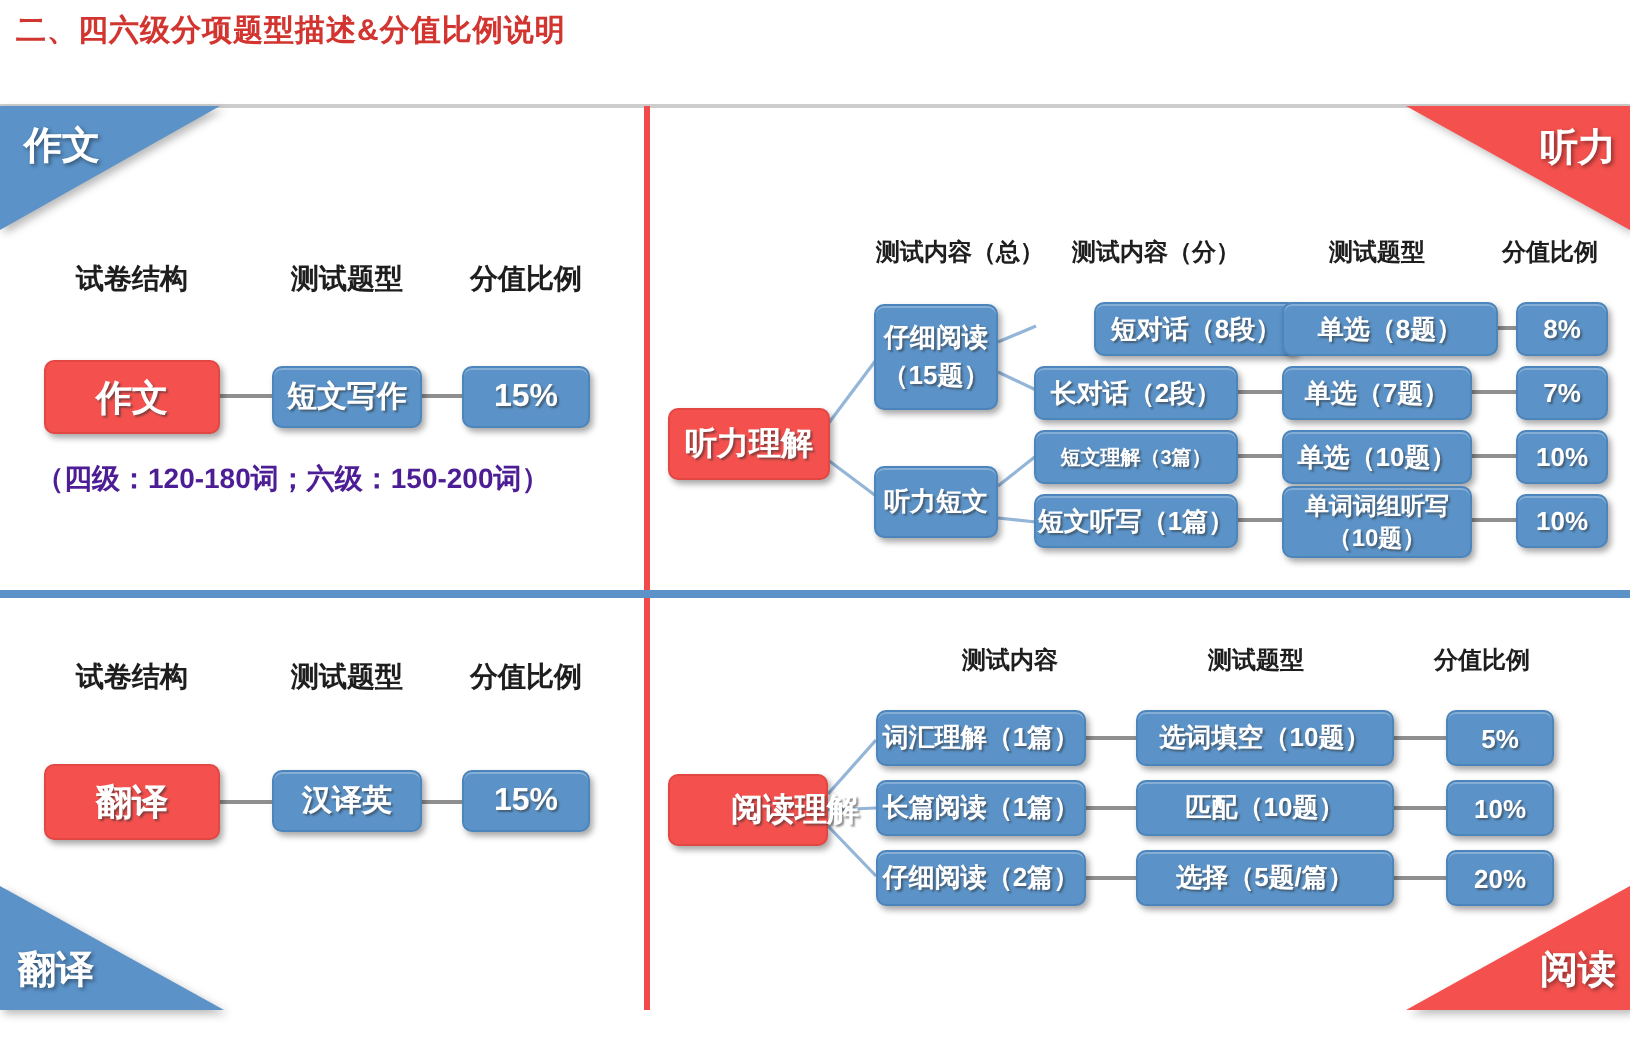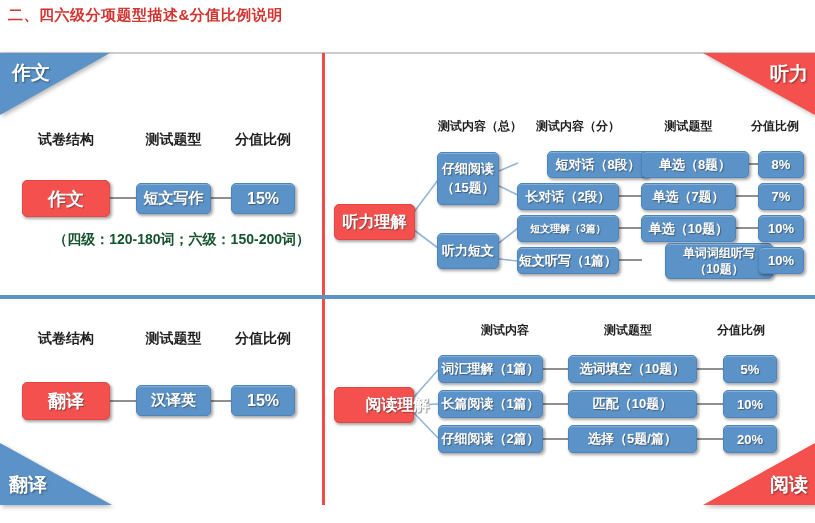--- a/index.html
+++ b/index.html
@@ -38,22 +38,22 @@
     position:absolute;display:flex;align-items:center;justify-content:center;
     box-sizing:border-box;color:#fff;font-weight:bold;border-radius:5px;
     box-shadow:1.5px 2px 3px rgba(0,0,0,0.35);
     text-shadow:1px 1px 1px rgba(50,50,50,0.55);white-space:nowrap;
   }
   .box.red{background:#f4514e;border:1px solid #e24744;}
   .box.blue{background:#5b93c8;border:1px solid #4c85bb;box-shadow:inset 0 1px 0 rgba(255,255,255,0.25),1.5px 2px 3px rgba(0,0,0,0.35);}
   .box.col{flex-direction:column;line-height:1.45;}
 
   .note{
-    position:absolute;left:18px;top:231px;width:292px;text-align:right;
-    font-size:14px;font-weight:bold;color:#14532d;white-space:nowrap;
+    position:absolute;left:18px;top:231px;width:292px;text-align:left;
+    font-size:14px;font-weight:bold;color:#4c1d95;white-space:nowrap;
   }
 
   svg.connectors{position:absolute;left:0;top:0;pointer-events:none;}
   svg.connectors line.g{stroke:#8f8f8f;stroke-width:2;}
   svg.connectors line.b{stroke:#93b5d8;stroke-width:1.6;}
 </style>
 </head>
 <body>
 
 <div class="stage">
@@ -141,21 +141,21 @@
   <div class="box blue" style="left:437px;top:233px;width:62px;height:36px;font-size:13px;">听力短文</div>
 
   <div class="box blue" style="left:517px;top:151px;width:102px;height:27px;font-size:13px;margin-left:30px;">短对话（8段）</div>
   <div class="box blue" style="left:517px;top:183px;width:102px;height:27px;font-size:13px;">长对话（2段）</div>
   <div class="box blue" style="left:517px;top:215px;width:102px;height:27px;font-size:10px;">短文理解（3篇）</div>
   <div class="box blue" style="left:517px;top:247px;width:102px;height:27px;font-size:13px;">短文听写（1篇）</div>
 
   <div class="box blue" style="left:641px;top:151px;width:108px;height:27px;font-size:13px;">单选（8题）</div>
   <div class="box blue" style="left:641px;top:183px;width:95px;height:27px;font-size:13px;">单选（7题）</div>
   <div class="box blue" style="left:641px;top:215px;width:95px;height:27px;font-size:13px;">单选（10题）</div>
-  <div class="box blue col" style="left:641px;top:243px;width:108px;height:36px;font-size:12px;line-height:1.35;margin-left:24px;">
+  <div class="box blue col" style="left:641px;top:243px;width:95px;height:36px;font-size:12px;line-height:1.35;">
     <span>单词词组听写</span>
     <span>（10题）</span>
   </div>
 
   <div class="box blue" style="left:758px;top:151px;width:46px;height:27px;font-size:13px;">8%</div>
   <div class="box blue" style="left:758px;top:183px;width:46px;height:27px;font-size:13px;">7%</div>
   <div class="box blue" style="left:758px;top:215px;width:46px;height:27px;font-size:13px;">10%</div>
   <div class="box blue" style="left:758px;top:247px;width:46px;height:27px;font-size:13px;">10%</div>
 
   <div class="hdr" style="left:22px;top:330px;width:88px;">试卷结构</div>

